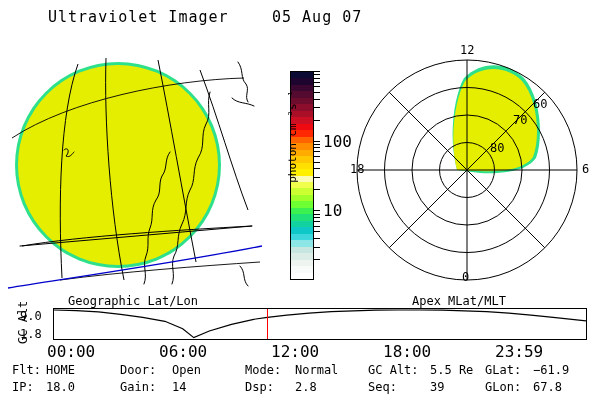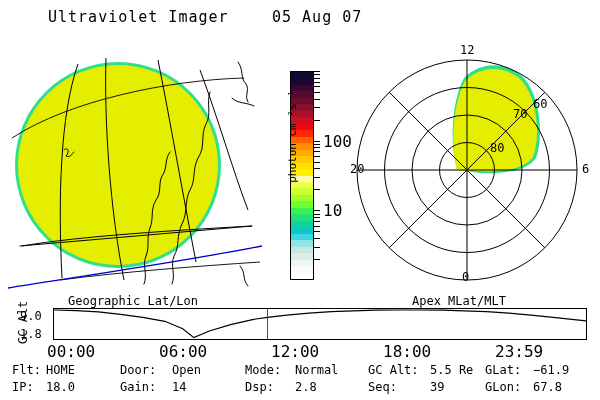--- a/index.html
+++ b/index.html
@@ -180,25 +180,25 @@
       <circle cx="117" cy="130" r="27.5"></circle>
     </g>
     <g stroke="#000" stroke-width="1">
       <line x1="7" y1="130" x2="227" y2="130"></line>
       <line x1="117" y1="20" x2="117" y2="240"></line>
       <line x1="39.2" y1="52.2" x2="194.8" y2="207.8"></line>
       <line x1="39.2" y1="207.8" x2="194.8" y2="52.2"></line>
     </g>
   </svg>
   <span class="polar-lab" style="left:110px;top:3px;">12</span>
-  <span class="polar-lab" style="left:0px;top:122px;">20</span>
+  <span class="polar-lab" style="left:0px;top:122px;">18</span>
   <span class="polar-lab" style="left:232px;top:122px;">6</span>
   <span class="polar-lab" style="left:112px;top:230px;">0</span>
   <span class="polar-lab" style="left:183px;top:57px;">60</span>
-  <span class="polar-lab" style="left:163px;top:67px;text-align:center;">70</span>
+  <span class="polar-lab" style="left:163px;top:73px;text-align:center;">70</span>
   <span class="polar-lab" style="left:140px;top:101px;">80</span>
 </div>
 
 <span class="abs" id="cap-geo">Geographic Lat/Lon</span>
 <span class="abs" id="cap-apex">Apex MLat/MLT</span>
 
 <div class="abs" id="alt-ylab">
   <span style="left:14px;top:44px;">GC Alt</span>
 </div>
 <span class="abs" id="alt-tick-hi">9.0</span>

